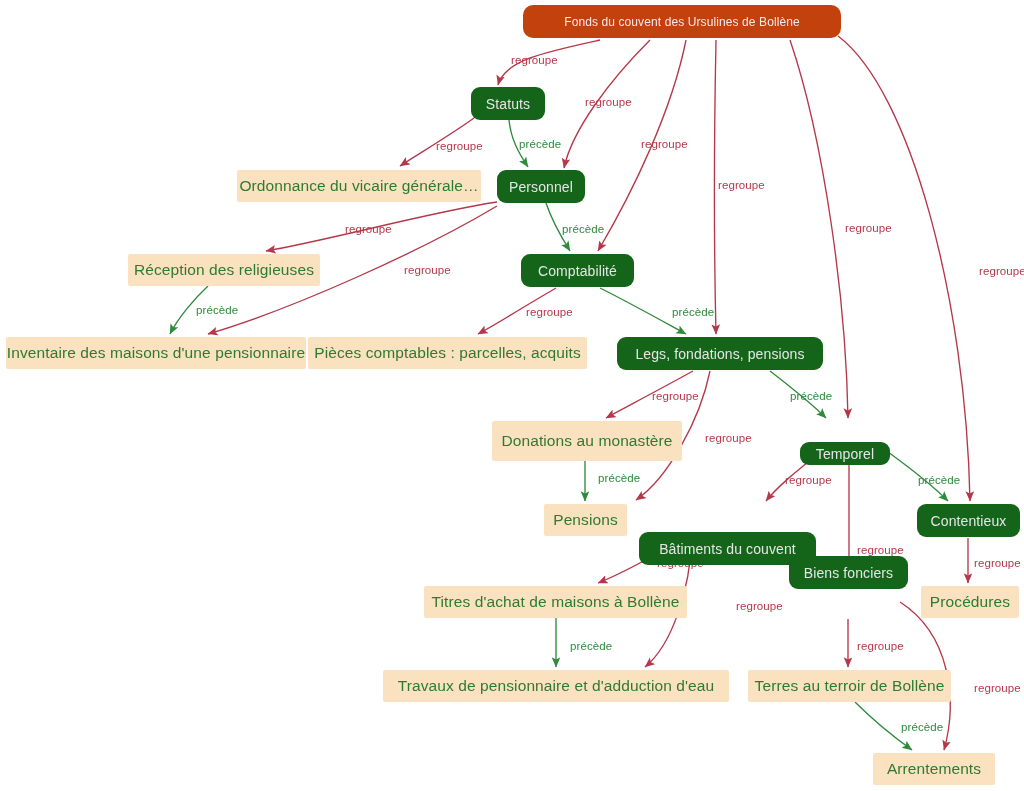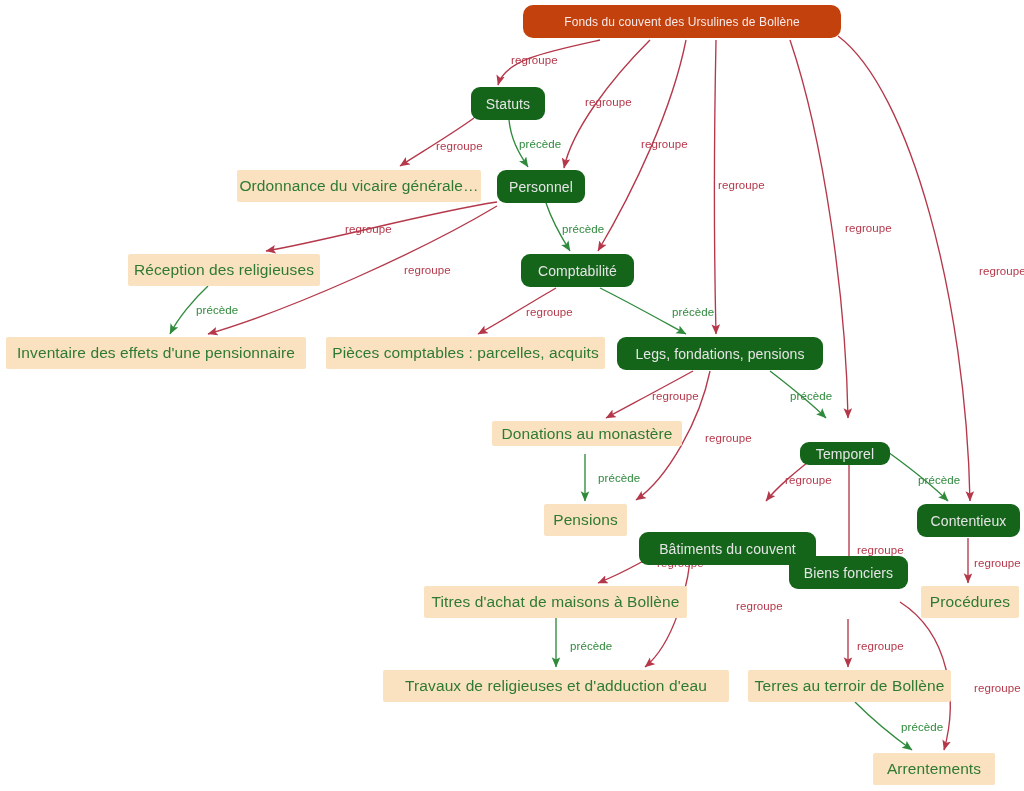--- a/index.html
+++ b/index.html
@@ -136,29 +136,29 @@
       <div class="elabel regroupe" style="left: 974px; top: 683px;">regroupe</div>
       <div class="elabel precede" style="left: 901px; top: 722px;">précède</div>
     </div>
   <div id="nodes">
       <div class="node root" style="left: 523px; top: 5px; width: 318px; height: 33px;">Fonds du couvent des Ursulines de Bollène</div>
       <div class="node concept" style="left: 471px; top: 87px; width: 74px; height: 33px;">Statuts</div>
       <div class="node doc" style="left: 237px; top: 170px; width: 244px; height: 32px;">Ordonnance du vicaire générale…</div>
       <div class="node concept" style="left: 497px; top: 170px; width: 88px; height: 33px;">Personnel</div>
       <div class="node doc" style="left: 128px; top: 254px; width: 192px; height: 32px;">Réception des religieuses</div>
       <div class="node concept" style="left: 521px; top: 254px; width: 113px; height: 33px;">Comptabilité</div>
-      <div class="node doc" style="left: 6px; top: 337px; width: 300px; height: 32px;">Inventaire des effets d'une pensionnaire</div>
-      <div class="node doc" style="left: 326px; top: 337px; width: 279px; height: 32px;">Pièces comptables : parcelles, acquits</div>
+      <div class="node doc" style="left: 6px; top: 337px; width: 300px; height: 32px;">Inventaire des maisons d'une pensionnaire</div>
+      <div class="node doc" style="left: 308px; top: 337px; width: 279px; height: 32px;">Pièces comptables : parcelles, acquits</div>
       <div class="node concept" style="left: 617px; top: 337px; width: 206px; height: 33px;">Legs, fondations, pensions</div>
-      <div class="node doc" style="left: 492px; top: 421px; width: 190px; height: 25px;">Donations au monastère</div>
+      <div class="node doc" style="left: 492px; top: 421px; width: 190px; height: 40px;">Donations au monastère</div>
       <div class="node concept" style="left: 800px; top: 442px; width: 90px; height: 23px;">Temporel</div>
       <div class="node doc" style="left: 544px; top: 504px; width: 83px; height: 32px;">Pensions</div>
       <div class="node concept" style="left: 639px; top: 532px; width: 177px; height: 33px;">Bâtiments du couvent</div>
       <div class="node concept" style="left: 917px; top: 504px; width: 103px; height: 33px;">Contentieux</div>
       <div class="node doc" style="left: 424px; top: 586px; width: 263px; height: 32px;">Titres d'achat de maisons à Bollène</div>
       <div class="node concept" style="left: 789px; top: 556px; width: 119px; height: 33px;">Biens fonciers</div>
       <div class="node doc" style="left: 921px; top: 586px; width: 98px; height: 32px; text-align: center;">Procédures</div>
-      <div class="node doc" style="left: 383px; top: 670px; width: 346px; height: 32px;">Travaux de religieuses et d'adduction d'eau</div>
+      <div class="node doc" style="left: 383px; top: 670px; width: 346px; height: 32px;">Travaux de pensionnaire et d'adduction d'eau</div>
       <div class="node doc" style="left: 748px; top: 670px; width: 203px; height: 32px;">Terres au terroir de Bollène</div>
       <div class="node doc" style="left: 873px; top: 753px; width: 122px; height: 32px;">Arrentements</div>
     </div>
 
 </div>
 
 </body></html>

